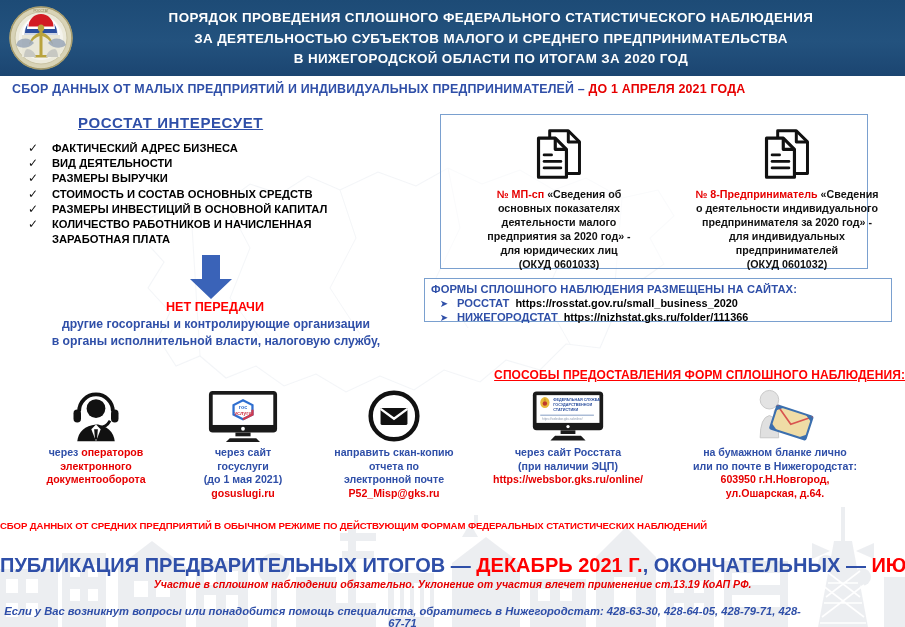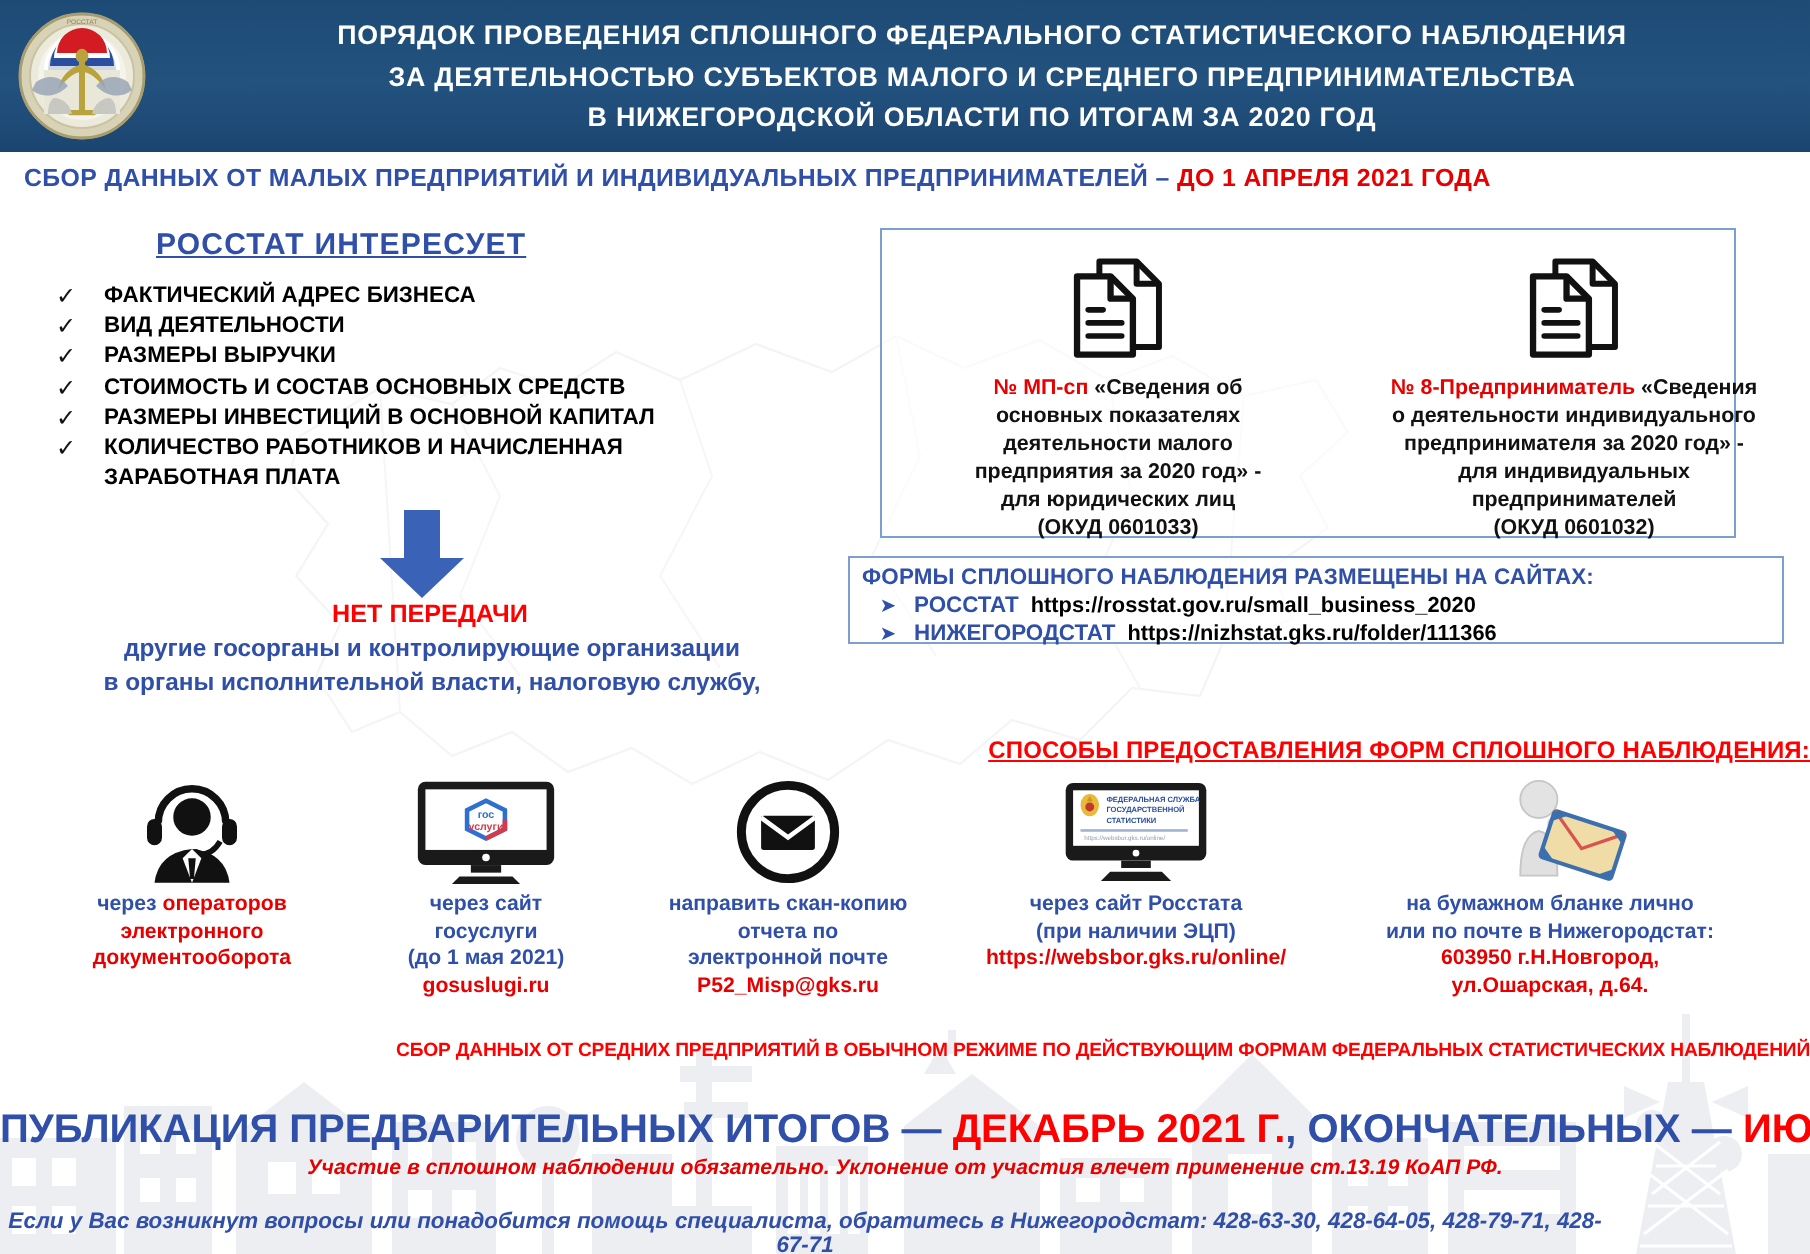--- a/index.html
+++ b/index.html
@@ -134,21 +134,21 @@
   }
   .m .cap .red{color:#e60000;}
   .m1{left:6px;top:0;width:180px;}
   .m2{left:178px;top:0;width:130px;}
   .m3{left:300px;top:0;width:188px;}
   .m4{left:470px;top:0;width:196px;}
   .m5{left:648px;top:0;width:254px;}
 
   
   .sbor-sred{
-    position:absolute;left:0;top:442px;width:905px;text-align:right;
+    position:absolute;left:0;top:442px;width:905px;text-align:left;
     color:#ff0000;font-weight:bold;font-size:9.6px;letter-spacing:-.1px;
     white-space:nowrap;
   }
   .publ{
     position:absolute;left:0;top:476px;width:905px;text-align:center;
     font-weight:bold;font-size:20px;color:#2f4fa8;white-space:nowrap;
   }
   .publ .red{color:#ff0000;}
   .uchastie{
     position:absolute;left:0;top:500px;width:905px;text-align:center;

